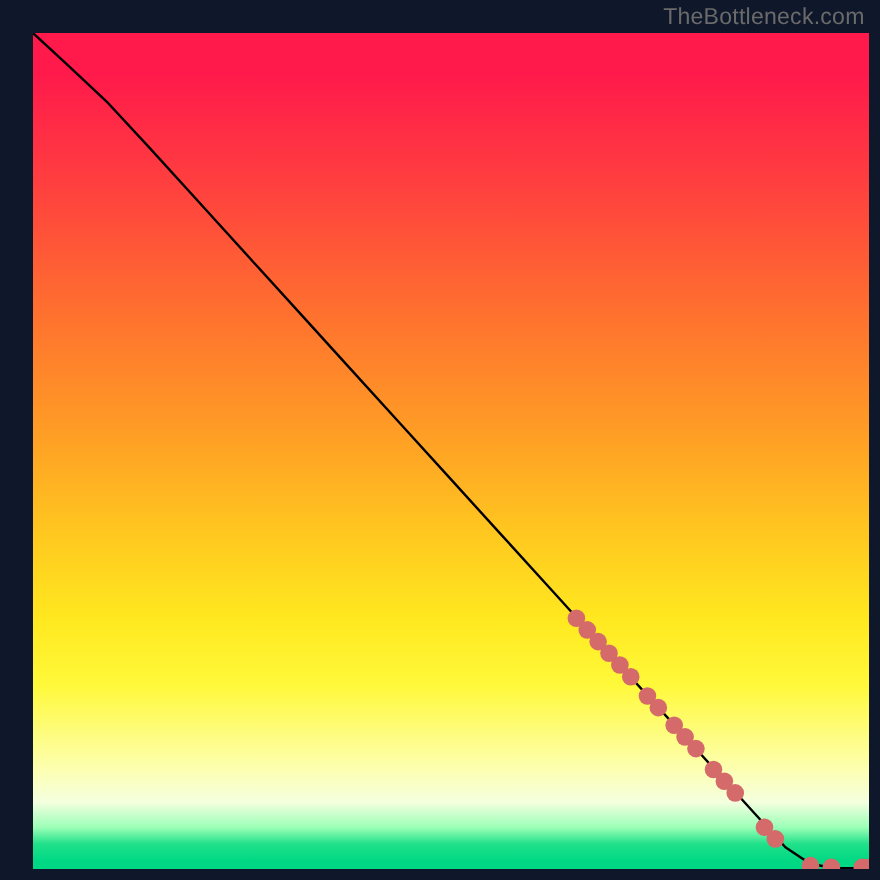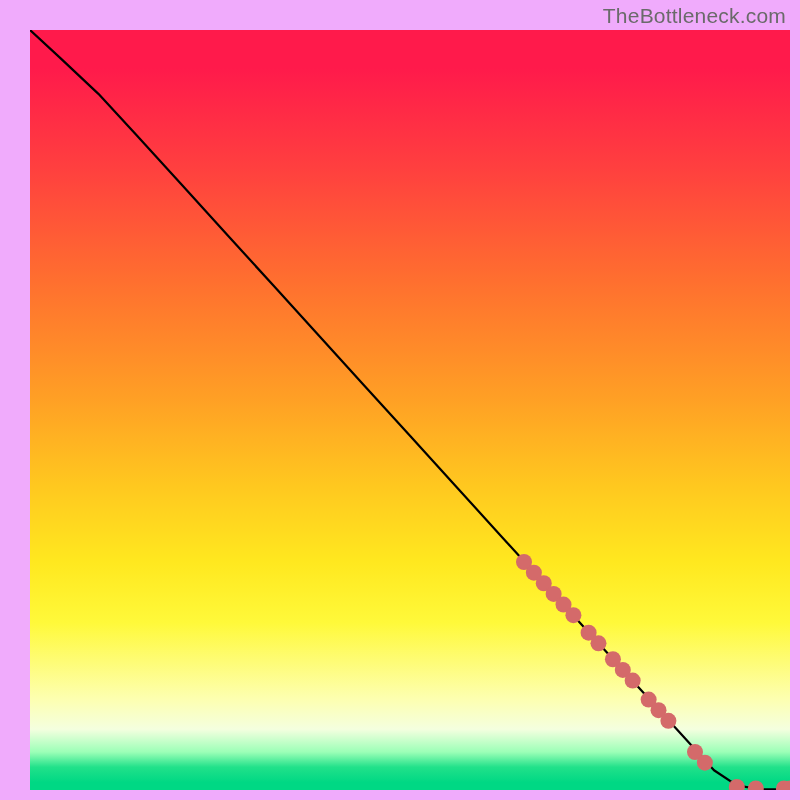--- a/index.html
+++ b/index.html
@@ -8,21 +8,21 @@
     width: 800px;
     height: 800px;
     background: #000;
     overflow: hidden;
     font-family: Arial, Helvetica, sans-serif;
   }
   .frame {
     position: relative;
     width: 800px;
     height: 800px;
-    background: #f0abfc;
+    background: #0f172a;
   }
   .watermark {
     position: absolute;
     top: 4px;
     right: 14px;
     color: #6a6a6a;
     font-size: 21px;
     font-weight: 500;
     letter-spacing: 0.2px;
     z-index: 30;

